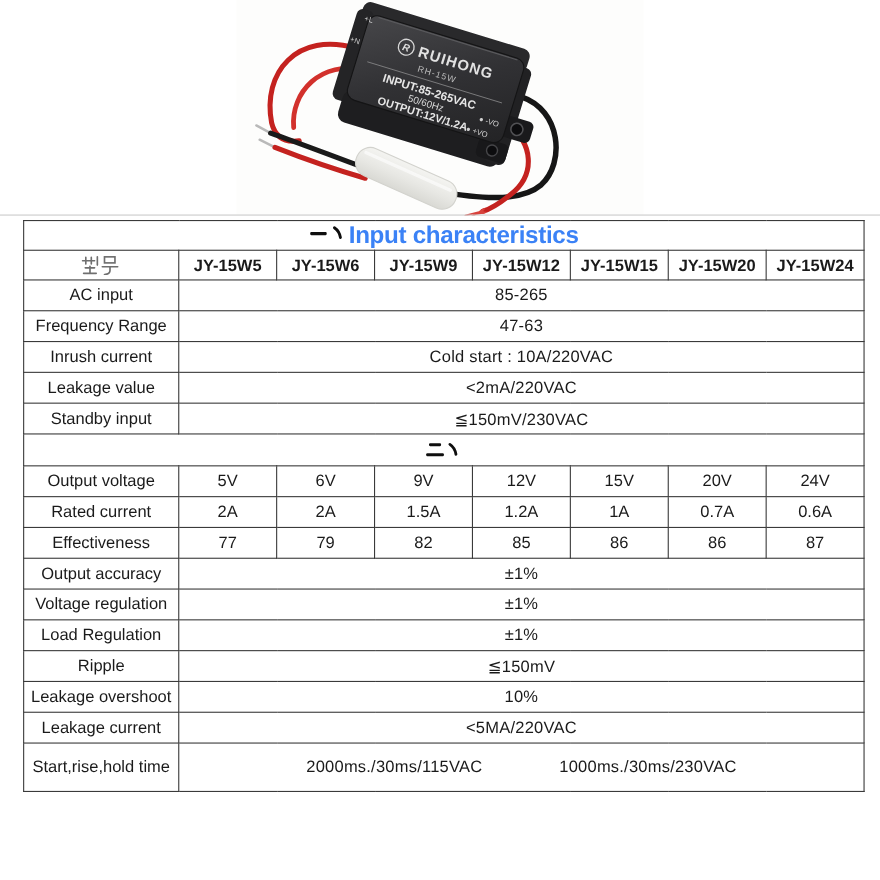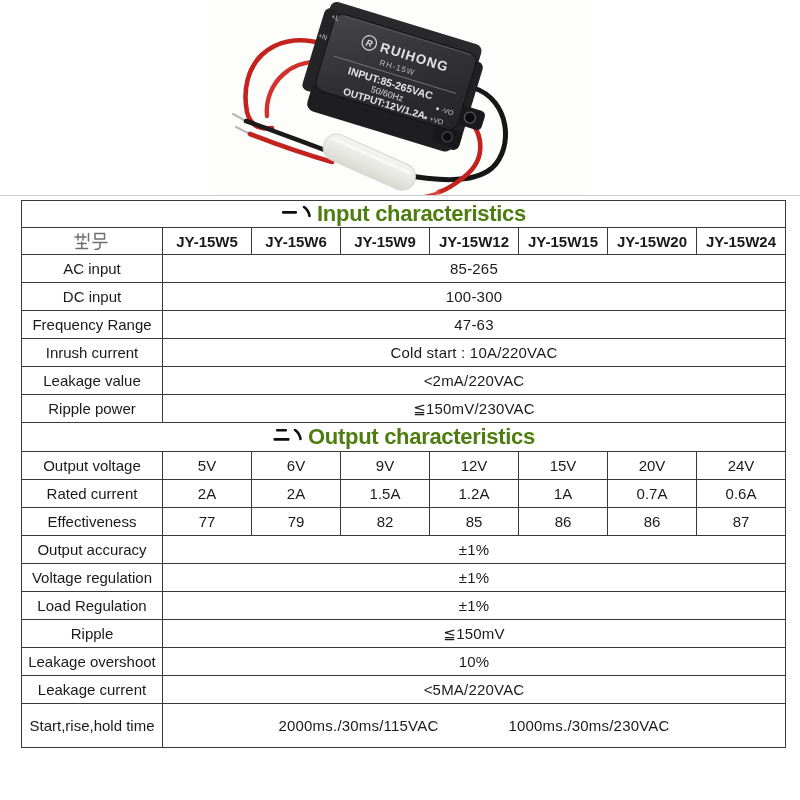--- a/index.html
+++ b/index.html
@@ -6,21 +6,21 @@
   body{width:800px;height:800px;position:relative;font-family:"Liberation Sans","DejaVu Sans",sans-serif;overflow:hidden;}
   .photo-wrap{position:absolute;left:0;top:0;width:800px;height:196px;}
   .page-divider{position:absolute;left:0;top:195px;width:800px;height:1px;background:#cbcbcb;}
   .spec-wrap{position:absolute;left:21px;top:200px;width:765px;}
   table.spec{border-collapse:collapse;table-layout:fixed;width:764px;}
   table.spec td{border:1px solid #3a3a3a;text-align:center;vertical-align:middle;color:#1a1a1a;font-size:15px;white-space:nowrap;overflow:hidden;padding:0 2px;}
   col.c-label{width:141px;}
   col.c-data{width:89px;}
   tr.h-sec1{height:24px;} tr.h-models{height:27px;} tr.h-row{height:28px;} tr.h-sec2{height:29px;} tr.h-last{height:44px;}
   td.section-cell{text-align:left;padding-left:6px;}
-  .section-title{font-size:22px;font-weight:bold;color:#4d7c0f;letter-spacing:-0.3px;vertical-align:middle;}
+  .section-title{font-size:22px;font-weight:bold;color:#3b82f6;letter-spacing:-0.3px;vertical-align:middle;}
   .sec-glyph{display:inline-block;vertical-align:-4px;margin-right:4px;}
   td.model-cell{font-size:13px;font-weight:bold;color:#222;}
   td.label-cell{font-size:16px;color:#161616;}
   td.modelno-cell{text-align:left;padding-left:7px;}
   td.value-cell{font-size:15px;letter-spacing:0.2px;}
   td.grid-cell{font-size:14.5px;margin-left:15px;}
   .dual-vals{display:inline-flex;gap:70px;}
   .sr{display:inline-block;width:0;height:0;overflow:hidden;font-size:0;line-height:0;}
 </style>
 </head>
@@ -142,47 +142,43 @@
     <td class="model-cell">JY-15W15</td>
     <td class="model-cell">JY-15W20</td>
     <td class="model-cell">JY-15W24</td>
   </tr>
 
   <tr class="h-row">
     <td class="label-cell">AC input</td>
     <td colspan="7" class="value-cell">85-265</td>
   </tr>
   <tr class="h-row">
-    <td class="label-cell">DC input</td>
-    <td colspan="7" class="value-cell">100-300</td>
-  </tr>
-  <tr class="h-row">
     <td class="label-cell">Frequency Range</td>
     <td colspan="7" class="value-cell">47-63</td>
   </tr>
   <tr class="h-row">
     <td class="label-cell">Inrush current</td>
     <td colspan="7" class="value-cell">Cold start :  10A/220VAC</td>
   </tr>
   <tr class="h-row">
     <td class="label-cell">Leakage value</td>
     <td colspan="7" class="value-cell">&lt;2mA/220VAC</td>
   </tr>
   <tr class="h-row">
-    <td class="label-cell">Ripple power</td>
+    <td class="label-cell">Standby input</td>
     <td colspan="7" class="value-cell">≦150mV/230VAC</td>
   </tr>
 
   <tr class="h-sec2">
     <td colspan="8" class="section-cell">
       <svg class="sec-glyph" width="32" height="20" viewBox="0 0 32 20">
         <rect x="4" y="4" width="11" height="2.6" rx="1" fill="#0e0e0e"></rect>
         <rect x="1.5" y="13" width="16" height="2.8" rx="1" fill="#0e0e0e"></rect>
         <path d="M23 5 Q27.5 8 28.5 14" stroke="#0e0e0e" stroke-width="2.6" fill="none" stroke-linecap="round"></path>
-      </svg><span class="sr">二、</span><span class="section-title">Output characteristics</span>
+      </svg><span class="sr">二、</span>
     </td>
   </tr>
 
   <tr class="h-row">
     <td class="label-cell">Output voltage</td>
     <td class="grid-cell">5V</td>
     <td class="grid-cell">6V</td>
     <td class="grid-cell">9V</td>
     <td class="grid-cell">12V</td>
     <td class="grid-cell">15V</td>

